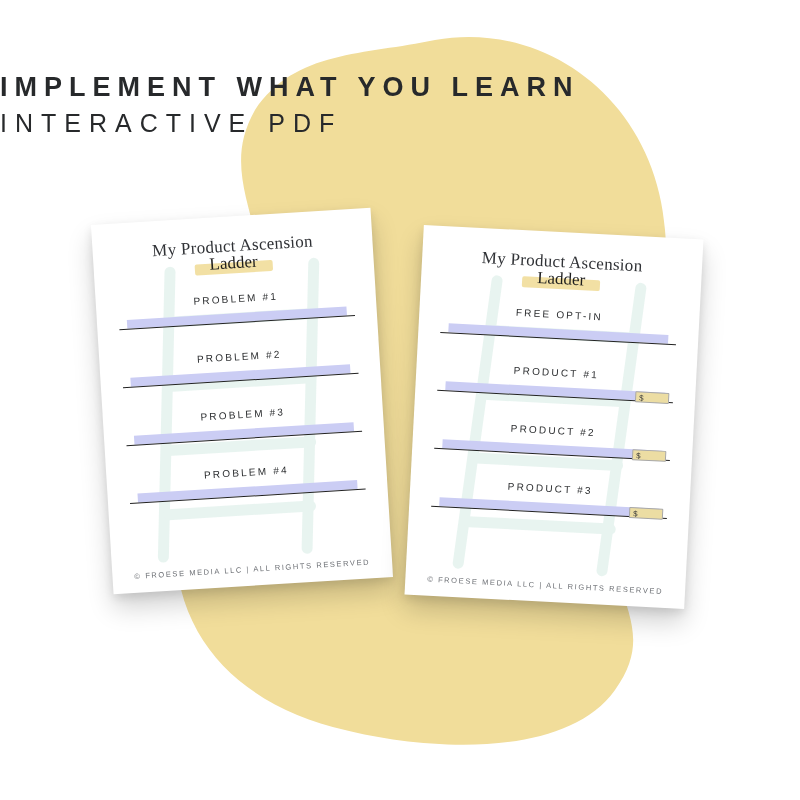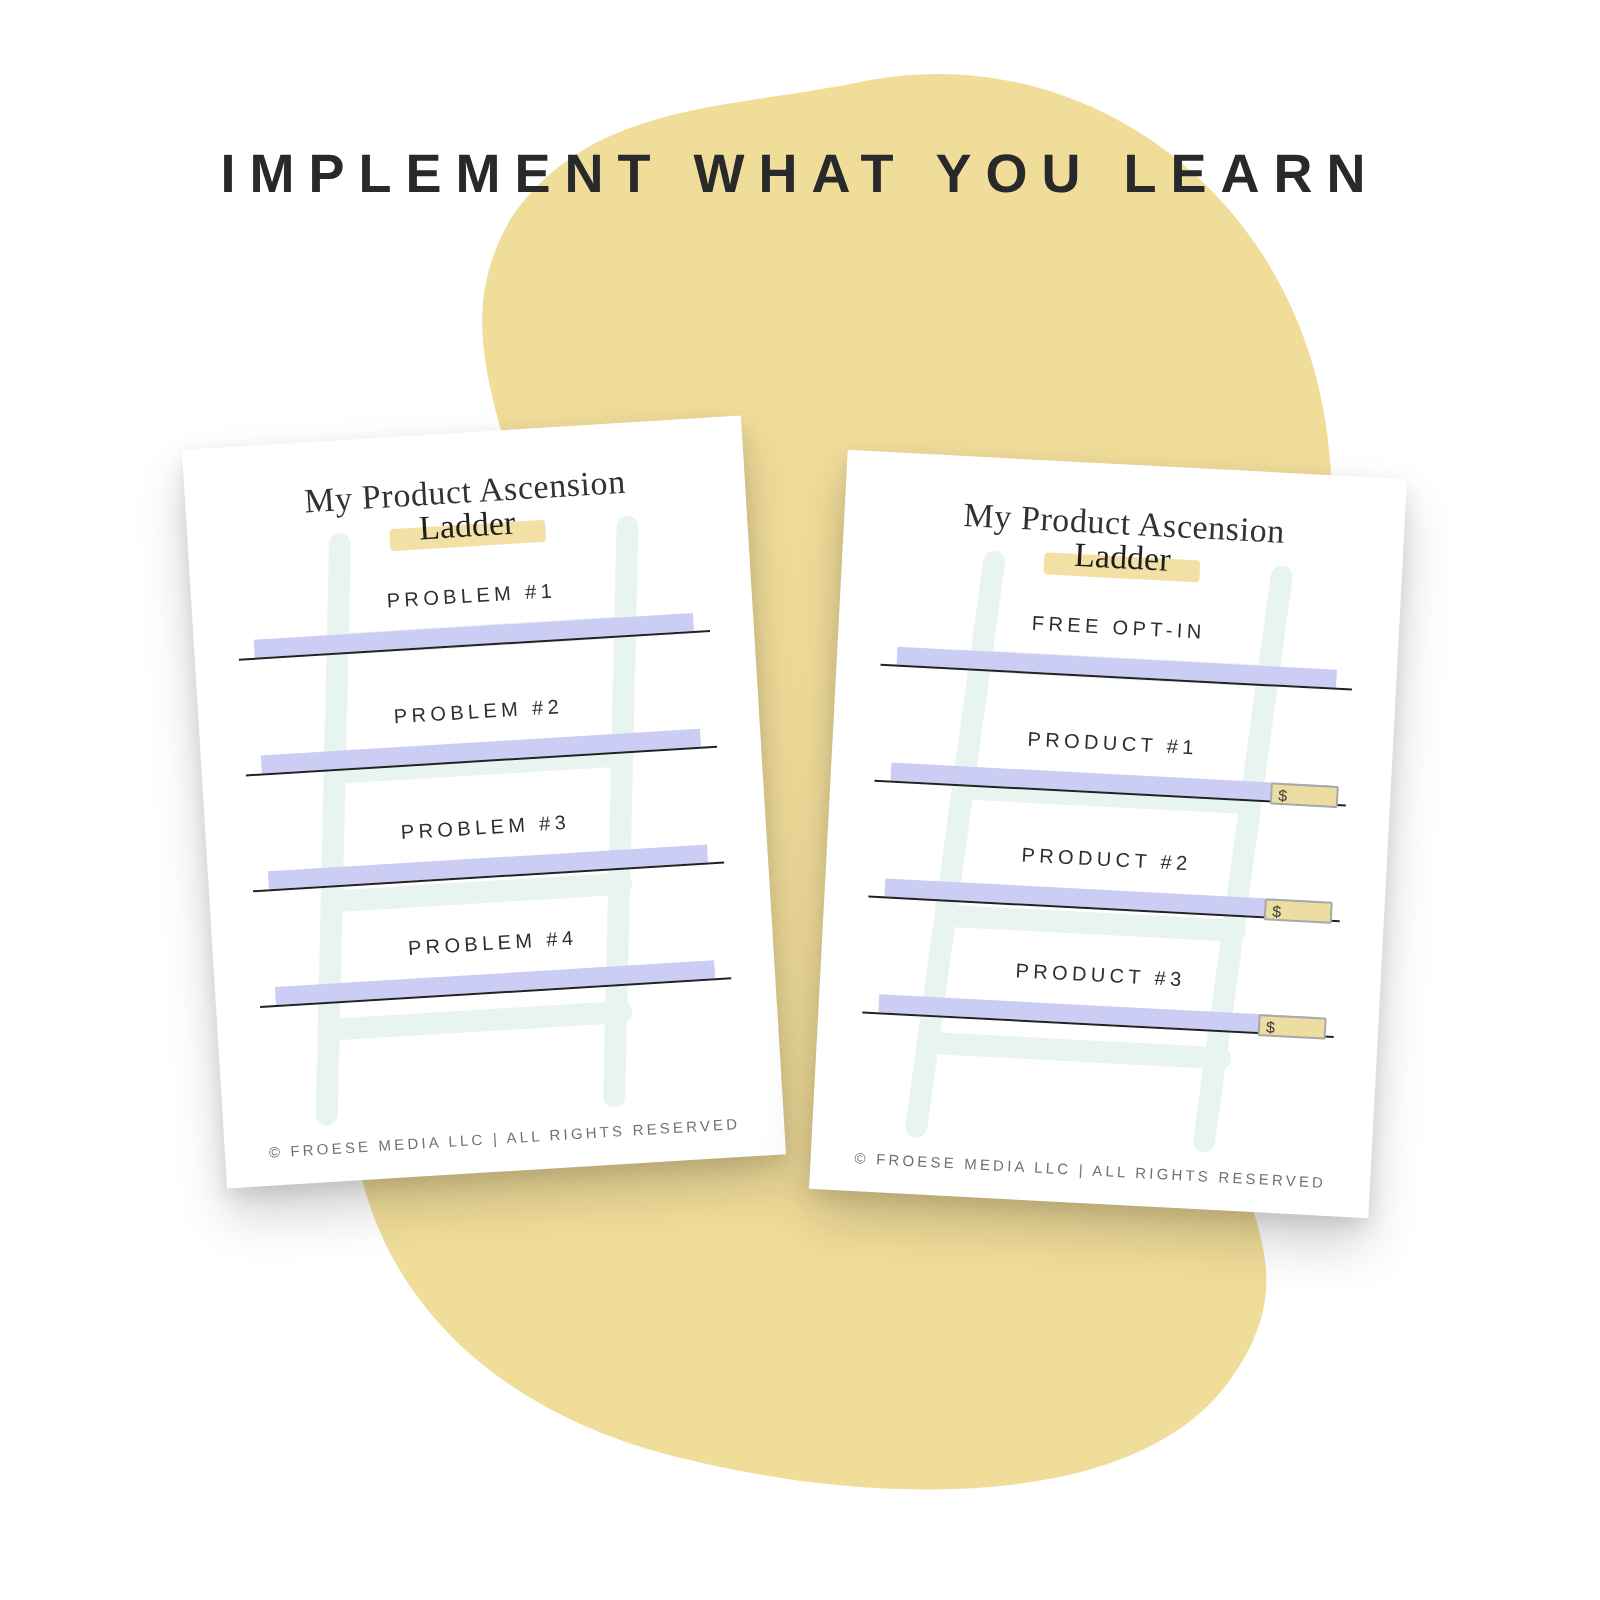--- a/index.html
+++ b/index.html
@@ -17,21 +17,21 @@
     position:relative;overflow:hidden;
   }
   .blob{
     position:absolute;
     left:145px;top:30px;width:540px;height:720px;
     z-index:0;
   }
   .blob svg{width:100%;height:100%;display:block;}
   .headline{
     position:absolute;top:72px;left:0;right:0;
-    text-align:center;z-index:2;
+    text-align:left;z-index:2;
     color:var(--ink);
   }
   .headline .line1{font-weight:800;letter-spacing:7px;font-size:27px;}
   .headline .line2{font-weight:400;letter-spacing:8px;font-size:25px;margin-top:6px;}
   .stage{position:absolute;left:0;top:0;width:800px;height:800px;z-index:1;}
   .page{
     position:absolute;width:280px;height:370px;background:#fff;
     box-shadow:0 14px 26px rgba(0,0,0,.18), 0 4px 10px rgba(0,0,0,.10);
     padding:22px 22px 18px;box-sizing:border-box;
   }
@@ -89,20 +89,21 @@
       C 420 730 280 720 200 700
       C 110 680 30 620 30 510
       C 30 420 110 390 120 300
       C 130 200 70 150 110 80
       C 150 20 220 25 290 10 Z"></path>
   </svg>
 </div>
 
 <div class="headline">
   <div class="line1">IMPLEMENT WHAT YOU LEARN</div>
+  <div class="line2">INTERACTIVE PDF</div>
 </div>
 
 <div class="stage">
 
   <div class="page left">
     <svg class="ladder" viewBox="0 0 252 300">
       <g fill="none" stroke="#d7ece5" stroke-width="11" stroke-linecap="round">
         <line x1="62" y1="8" x2="38" y2="292"></line>
         <line x1="206" y1="8" x2="182" y2="292"></line>
         <line x1="58" y1="58" x2="200" y2="58"></line>

